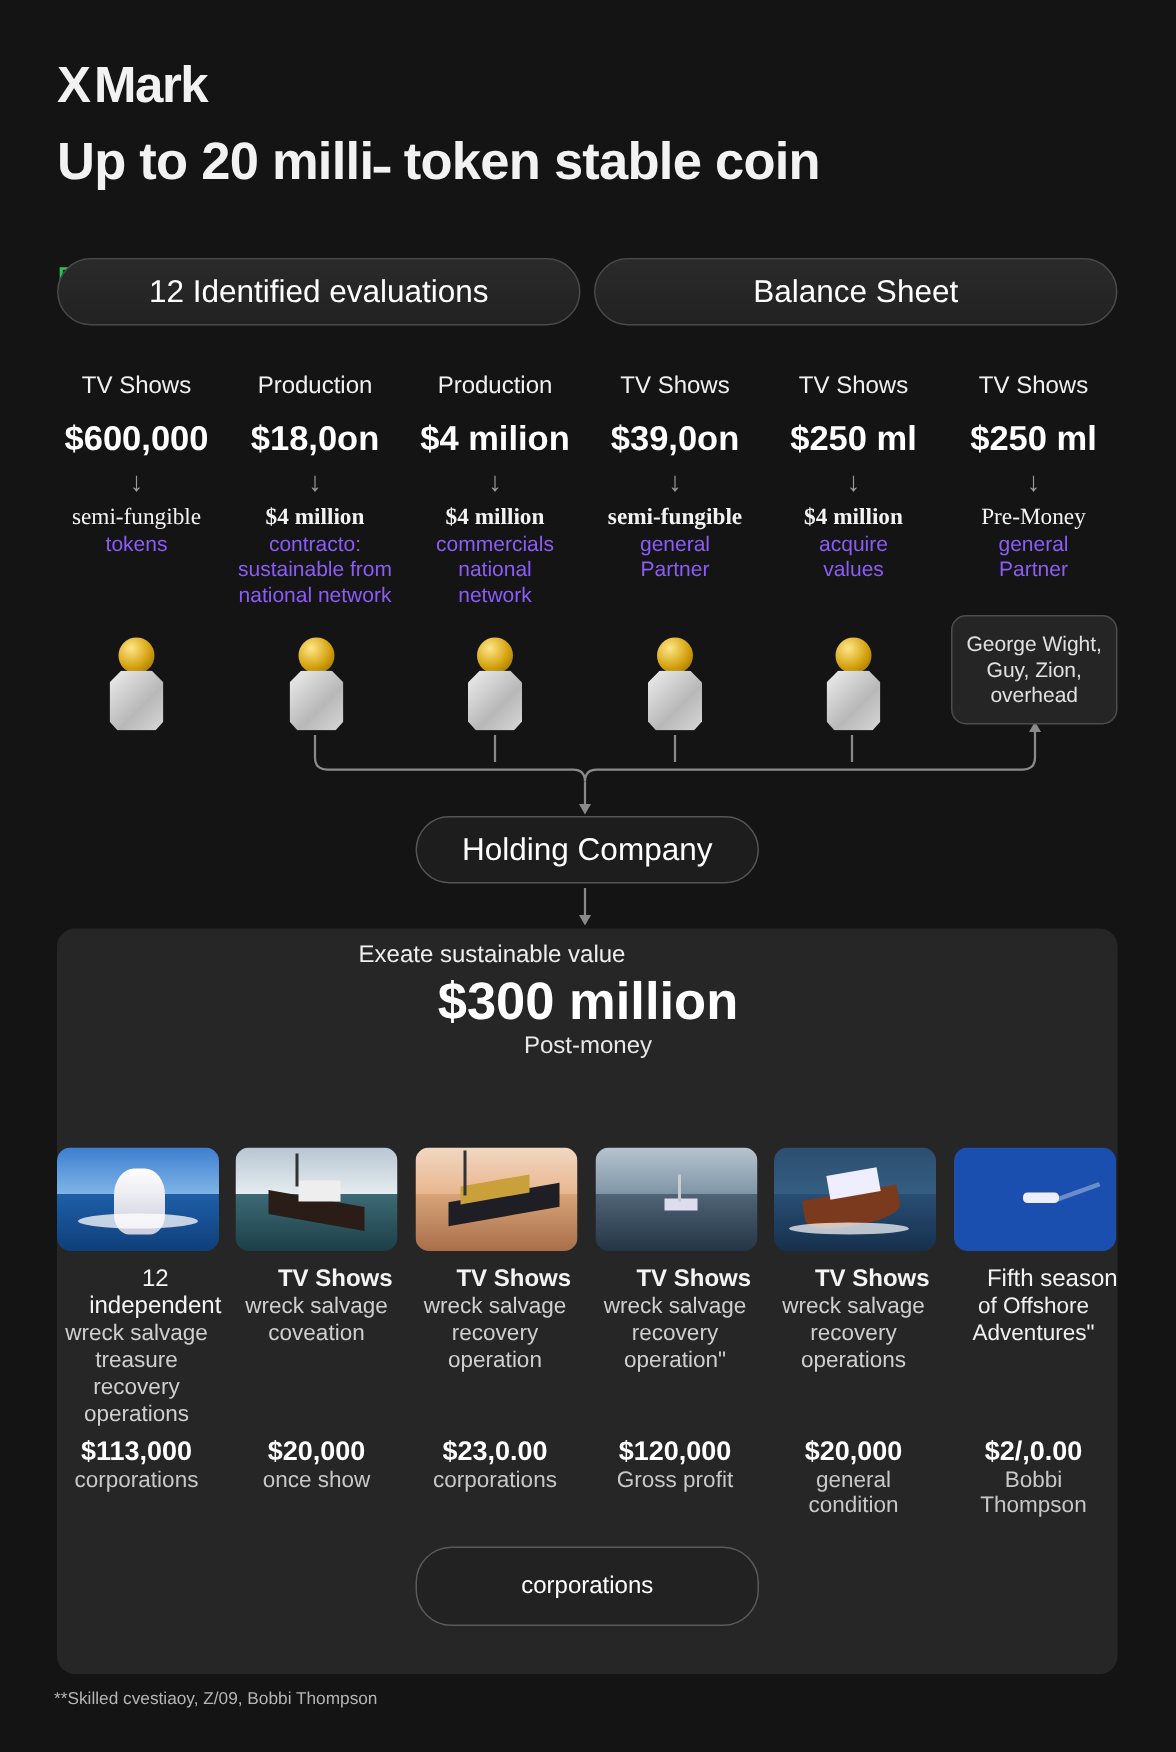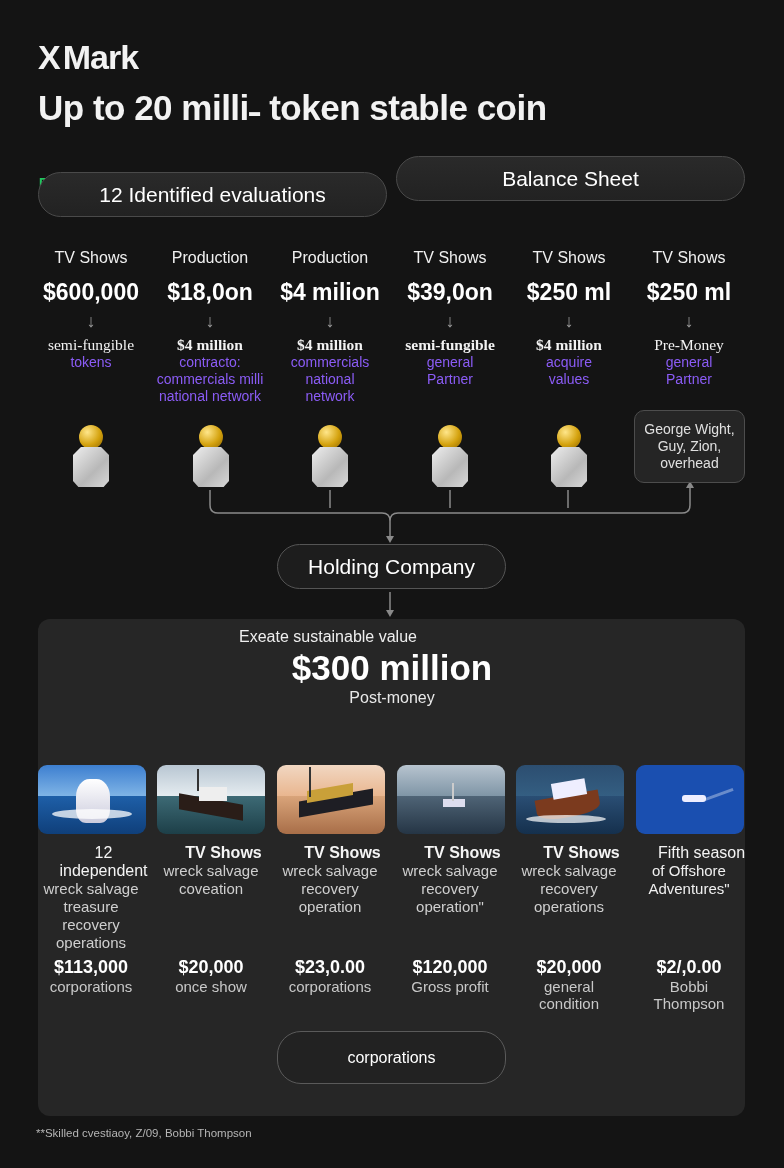--- a/index.html
+++ b/index.html
@@ -6,21 +6,21 @@
   html, body { width: 784px; height: 1168px; background: #141414; overflow: hidden; }
   body { font-family: "Liberation Sans", "DejaVu Sans", sans-serif; color: #f2f2f2; position: relative; }
 
   .logo { position: absolute; left: 38px; top: 38px; font-size: 34px; font-weight: 700; letter-spacing: -1px; display: flex; align-items: baseline; }
   .logo .x { font-weight: 700; margin-right: 3px; }
   .title { position: absolute; left: 38px; top: 88px; font-size: 35px; font-weight: 700; letter-spacing: -0.5px; }
   .subtitle { position: absolute; left: 38px; top: 132px; font-size: 22px; color: #22c55e; margin-top: 41px; }
 
   .pill { position: absolute; border: 1.5px solid #4a4a4a; border-radius: 24px; background: linear-gradient(#2a2a2a, #222); display: flex; align-items: center; justify-content: center; font-size: 21px; color: #fff; }
   .pill-left { left: 38px; top: 172px; width: 349px; height: 45px; }
-  .pill-right { left: 396px; top: 156px; width: 349px; height: 45px; }
+  .pill-right { left: 396px; top: 172px; width: 349px; height: 45px; }
 
   .col { position: absolute; width: 120px; text-align: center; }
   .col .cat { font-size: 16px; color: #f0f0f0; }
   .col .amt { font-size: 23px; font-weight: 700; margin-top: 12px; color: #fff; white-space: nowrap; }
   .col .arrow { font-size: 18px; color: #9a9a9a; margin-top: 6px; line-height: 18px; }
   .col .lead { font-size: 15.5px; font-weight: 700; color: #f2f2f2; margin-top: 6px; font-family: Liberation Serif, serif; }
   .col .desc { font-size: 14px; color: #8b5cf6; line-height: 17px; }
 
   .token { position: absolute; width: 40px; height: 62px; }
   .token .ball { position: absolute; left: 8px; top: 0; width: 24px; height: 24px; border-radius: 50%; background: radial-gradient(circle at 35% 30%, #ffe68a, #d4a20e 55%, #8a6200); }
@@ -113,21 +113,21 @@
   <div class="arrow">↓</div>
   <div class="lead" style="font-weight:400;">semi-fungible</div>
   <div class="desc">tokens</div>
 </div>
 <div class="col" style="left:150px;top:249px;">
   <div class="cat">Production</div>
   <div class="amt">$18,0on</div>
   <div class="arrow">↓</div>
   <div class="lead">$4 million</div>
   <div class="desc">contracto:</div>
-  <div class="desc">commercials milli</div>
+  <div class="desc">sustainable from</div>
   <div class="desc">national network</div>
 </div>
 <div class="col" style="left:270px;top:249px;">
   <div class="cat">Production</div>
   <div class="amt">$4 milion</div>
   <div class="arrow">↓</div>
   <div class="lead">$4 million</div>
   <div class="desc">commercials</div>
   <div class="desc">national</div>
   <div class="desc">network</div>

